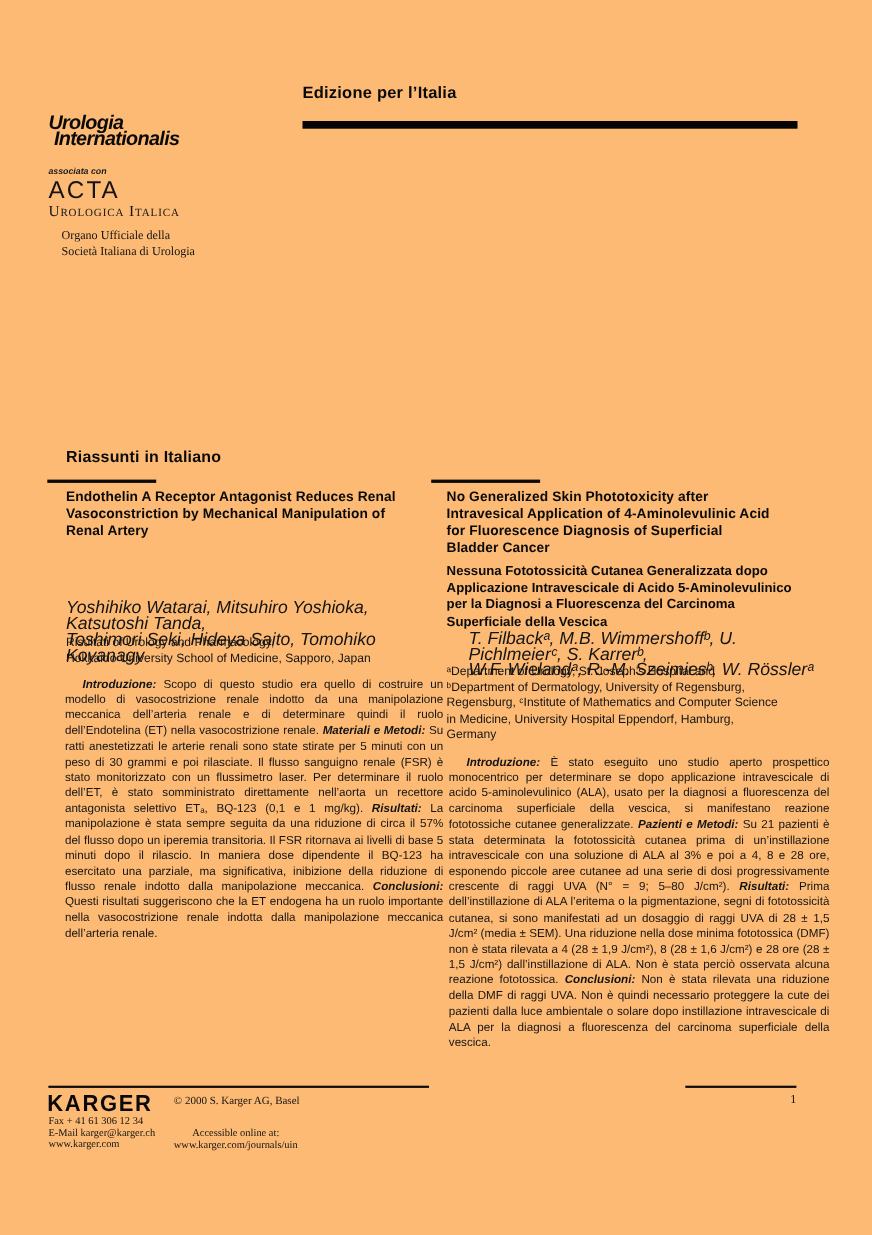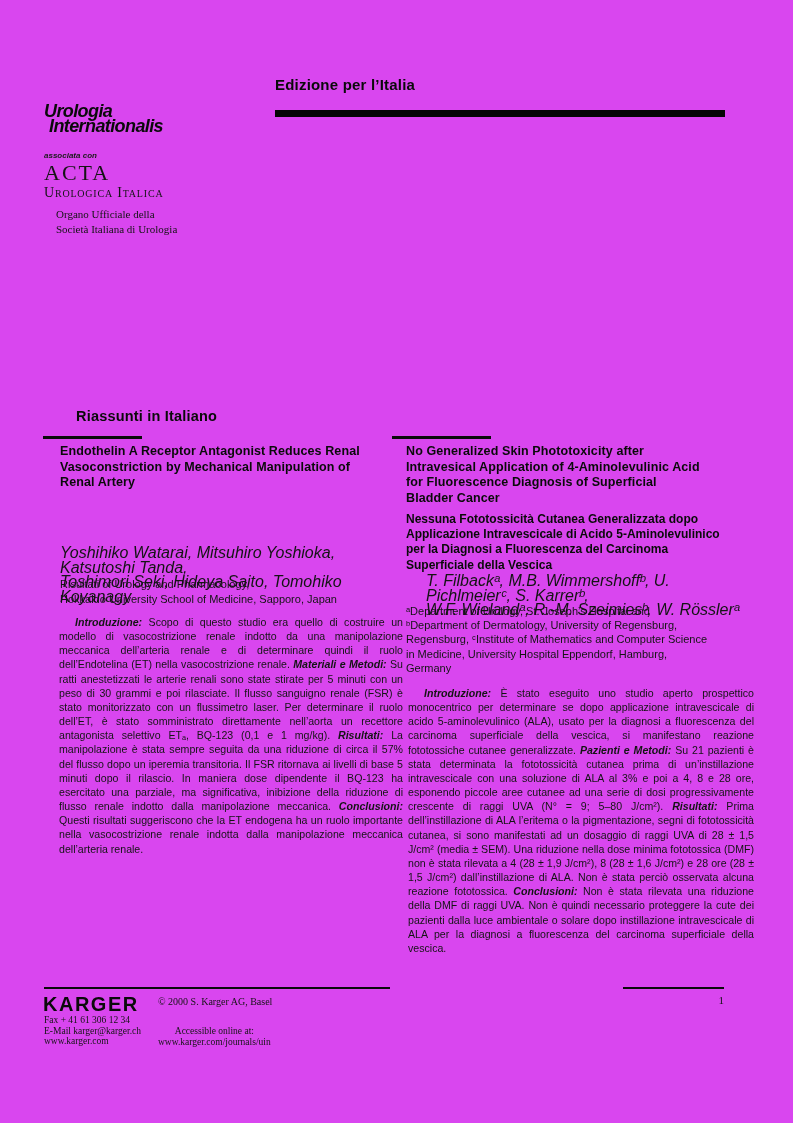--- a/index.html
+++ b/index.html
@@ -1,37 +1,37 @@
 <!DOCTYPE html>
 <html><head>
 <meta charset="utf-8">
 <style>
   html,body { margin:0; padding:0; background:#ffffff; }
   #page {
-    position:relative; width:793px; height:1123px; background:#d946ef;
+    position:relative; width:793px; height:1123px; background:#fdba74;
     font-family:"Liberation Sans","DejaVu Sans",sans-serif; color:#111;
     overflow:hidden;
   }
   .abs { position:absolute; }
   .pre { white-space:pre-line; }
 
   
   .edition-title { left:275px; top:76px; font-size:15px; font-weight:bold; letter-spacing:.2px; color:#0a0a0a; }
   .edition-bar { left:275px; top:110px; width:450px; height:7px; background:#050505; }
 
   
   .brand { left:44px; top:104px; font-style:italic; font-weight:bold; font-size:18px; line-height:14.5px; letter-spacing:-0.6px; color:#0a0a0a; }
   .brand .l2 { margin-left:5px; display:block; }
   .associata { left:44px; top:151px; font-size:8px; font-style:italic; font-weight:bold; color:#1a1a1a; }
-  .acta-title { left:44px; top:160px; font-family:Liberation Serif, serif; font-size:22px; letter-spacing:2px; color:#141414; }
+  .acta-title { left:44px; top:160px; font-family:Liberation Sans, sans-serif; font-size:22px; letter-spacing:2px; color:#141414; }
   .acta-sub { left:44px; top:185px; font-family:Liberation Serif, serif; font-variant:small-caps; font-size:14px; letter-spacing:.8px; color:#141414; }
   .organo { left:44px; top:207px; font-family:"Liberation Serif","DejaVu Serif",serif; font-size:11px; line-height:14.5px; color:#141414;margin-left:12px; }
 
   
-  .section-title { left:60px; top:408px; font-size:14.5px; font-weight:bold; letter-spacing:.2px; color:#0a0a0a;margin-left:16px; }
+  .section-title { left:60px; top:408px; font-size:14.5px; font-weight:bold; letter-spacing:.2px; color:#0a0a0a; }
   .rule { height:3px; background:#0a0a0a; top:436px; }
   .rule-l { left:43px; width:99px; }
   .rule-r { left:392px; width:99px; }
 
   
   .title-en { font-size:12.5px; font-weight:bold; line-height:15.6px; letter-spacing:.1px; color:#0a0a0a; }
   .title-it { font-size:12px; font-weight:bold; line-height:15.2px; color:#0a0a0a; }
   .authors { font-size:16px; font-style:italic; line-height:14.6px; color:#141414; }
   .affil { font-size:11px; line-height:14.2px; color:#141414; }
   .abs-body { font-size:10.6px; line-height:14.15px; text-align:justify; text-indent:16px; color:#141414;margin-left:16px; }

